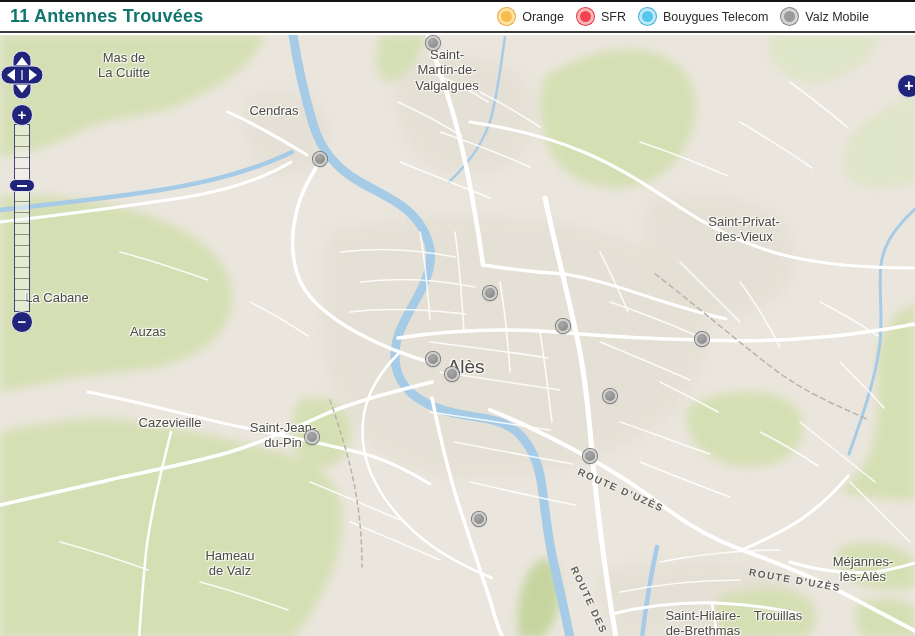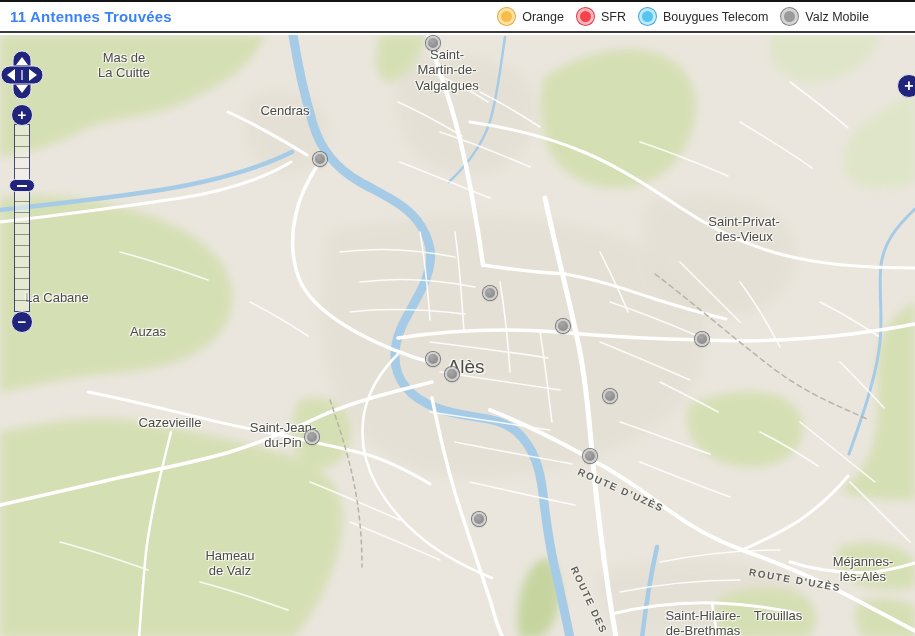--- a/index.html
+++ b/index.html
@@ -2,21 +2,21 @@
 <html style="--land: #eae6dd; --urban: #e3ded3; --veg: #d5dfb4; --veg-pale: #dfe5c8; --water: #a5cbe7; --road: #ffffff; --control: #20247a; --marker: #8d8d8d; --marker-ring: #cfcfcf;"><head>
 <meta charset="utf-8">
 <style>
   html,body{margin:0;padding:0;background:#fff;}
   .app{position:relative;width:915px;height:636px;overflow:hidden;
        font-family:"Liberation Sans","DejaVu Sans",sans-serif;background:#fff;
        border-top:2px solid #141414;box-sizing:border-box;}
   
   .header{position:absolute;top:0;left:0;right:0;height:31px;background:#fff;
           border-bottom:2px solid #3a3a3a;display:flex;align-items:center;z-index:60;box-sizing:border-box;}
-  .title{margin-left:10px;font-size:15px;font-weight:700;color:#3b82f6;letter-spacing:.2px;}
+  .title{margin-left:10px;font-size:18px;font-weight:700;color:#0f766e;letter-spacing:.2px;}
   .legend{margin-left:auto;display:flex;align-items:center;gap:13px;padding-right:46px;}
   .legend-item{display:flex;align-items:center;gap:7px;}
   .swatch{width:11px;height:11px;border-radius:50%;border:3px solid;box-sizing:content-box;}
   .legend-label{font-size:12.5px;color:#2b2b2b;text-align:center;}
   
   .map{position:absolute;top:33px;left:0;right:0;bottom:0;background:var(--land,#eae6dd);
        overflow:hidden;cursor:grab;}
   .map svg.terrain{position:absolute;left:0;top:0;}
   .land{fill:var(--land,#eae6dd);}
   .urban path{fill:var(--urban,#e3ded3);opacity:.8;}
@@ -197,21 +197,21 @@
       </g>
 
       <g class="dashes">
         <path stroke-width="1.5" stroke-dasharray="5 4" d="M655,272 C692,300 731,334 770,364 C809,394 844,406 869,418"></path>
         <path stroke-width="1.5" stroke-dasharray="4 4" d="M330,398 C341,430 351,462 356,492 C360,515 362,540 362,565"></path>
       </g>
     </svg>
 
     <div id="labels-layer">
         <div class="place-label" style="left: 124px; top: 30px;">Mas de<br>La Cuitte</div>
-        <div class="place-label" style="left: 285px; top: 76px;">Cendras</div>
+        <div class="place-label" style="left: 274px; top: 76px;">Cendras</div>
         <div class="place-label" style="left: 447px; top: 35px;">Saint-<br>Martin-de-<br>Valgalgues</div>
         <div class="place-label" style="left: 716px; top: 194px; margin-left: 28px;">Saint-Privat-<br>des-Vieux</div>
         <div class="place-label" style="left: 57px; top: 263px;">La Cabane</div>
         <div class="place-label" style="left: 148px; top: 297px;">Auzas</div>
         <div class="place-label" style="left: 170px; top: 388px;">Cazevieille</div>
         <div class="place-label" style="left: 283px; top: 400px;">Saint-Jean-<br>du-Pin</div>
         <div class="place-label" style="left: 466px; top: 332px; font-size: 19px;">Alès</div>
         <div class="place-label" style="left: 230px; top: 528px;">Hameau<br>de Valz</div>
         <div class="place-label" style="left: 863px; top: 534px;">Méjannes-<br>lès-Alès</div>
         <div class="place-label" style="left: 703px; top: 588px;">Saint-Hilaire-<br>de-Brethmas</div>

